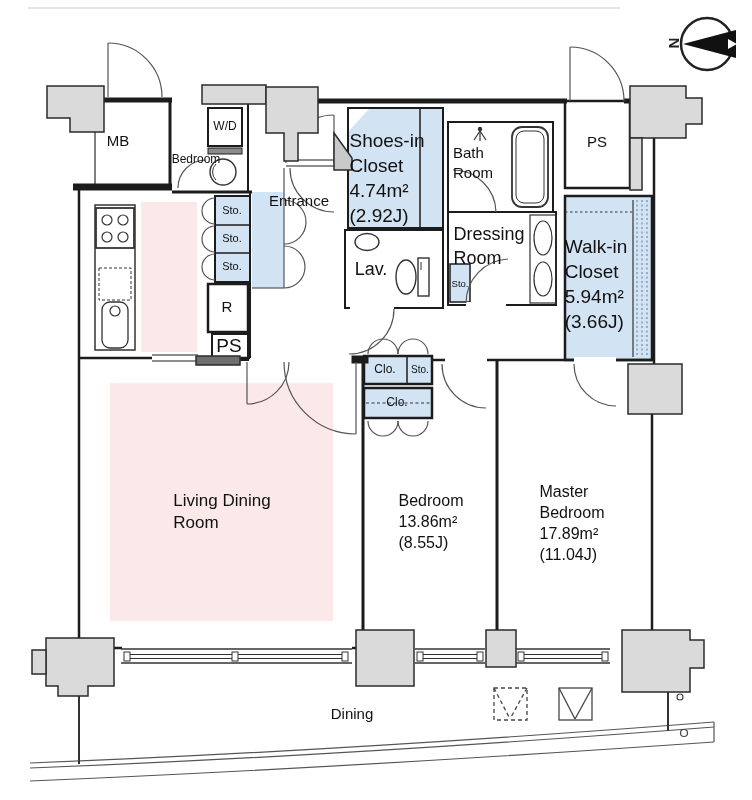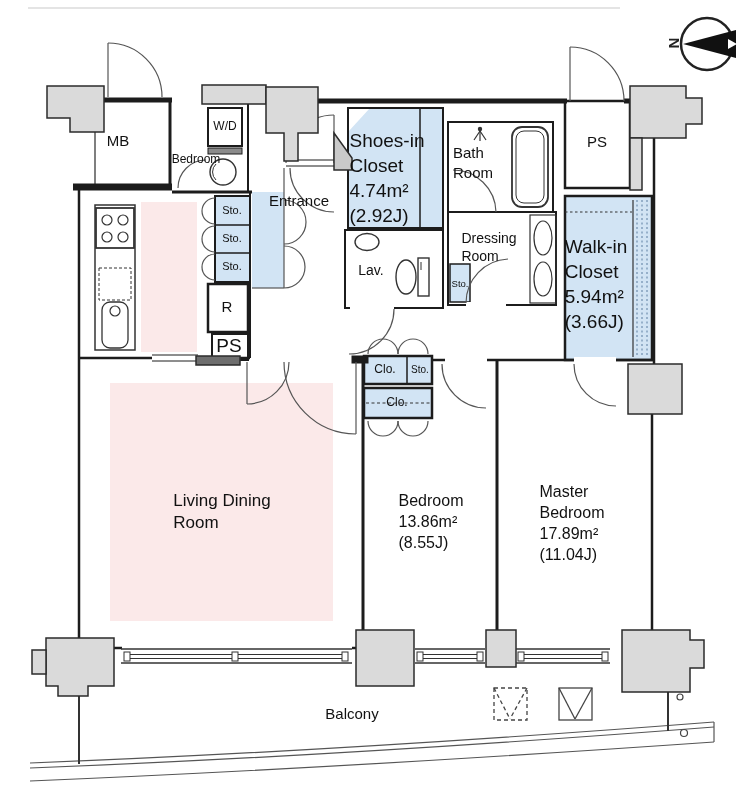--- a/index.html
+++ b/index.html
@@ -5,21 +5,21 @@
   html,body{margin:0;padding:0;background:#ffffff;}
   #stage{position:relative;width:752px;height:800px;background:#ffffff;overflow:hidden;
          font-family:"Liberation Sans",sans-serif;}
   #plan-svg{position:absolute;left:0;top:0;}
   .lbl{position:absolute;transform:translate(-50%,-50%);text-align:left;color:#111;
        white-space:nowrap;line-height:1.32;}
   .lbl .ln{display:block;}
   .s17{font-size:17px;}
   .s16{font-size:16px;}
   .s15{font-size:15px;}
-  .s14{font-size:14px;}
+  .s14{font-size:18px;}
   .s13{font-size:19px;}
   .s12{font-size:12px;}
   .s11{font-size:11px;}
   .s10{font-size:10px;}
   .s9{font-size:9.5px;}
   .compass-letter{position:absolute;transform:translate(-50%,-50%) rotate(-90deg);
        font-size:15px;font-weight:600;color:#222;}
 </style>
 </head>
 <body>
@@ -356,17 +356,17 @@
   <span class="ln">(8.55J)</span>
 </div>
 
 <div class="lbl s16" style="left:572px;top:523px">
   <span class="ln">Master</span>
   <span class="ln">Bedroom</span>
   <span class="ln">17.89m²</span>
   <span class="ln">(11.04J)</span>
 </div>
 
-<div class="lbl s15" style="left:352px;top:714px">Balcony</div>
+<div class="lbl s15" style="left:352px;top:714px">Dining</div>
 
 <div class="compass-letter" style="left:673px;top:43px">N</div>
 
 </div>
 
 </body></html>

